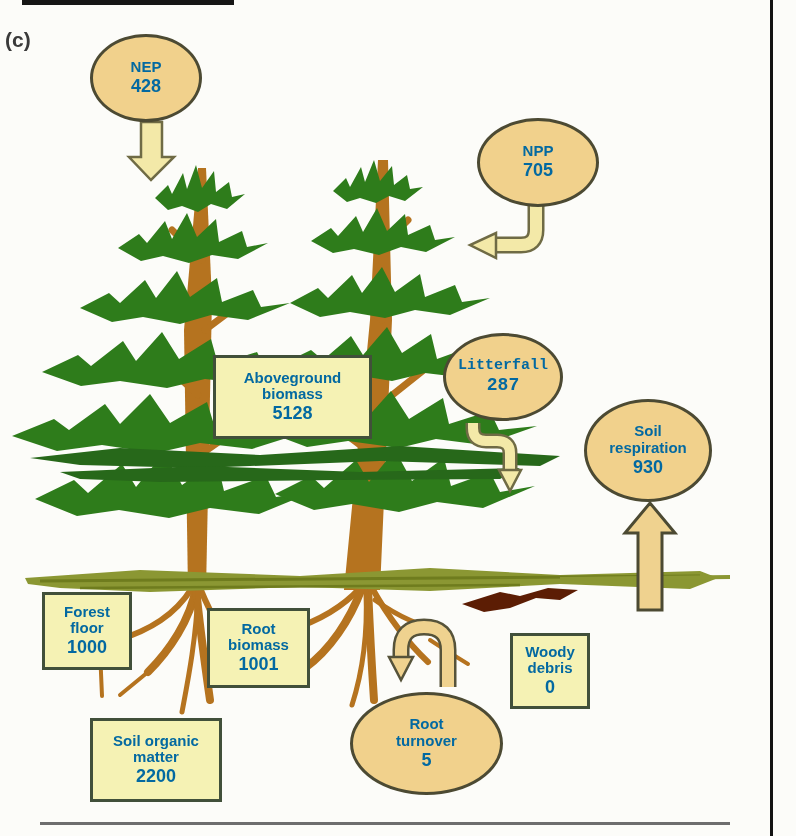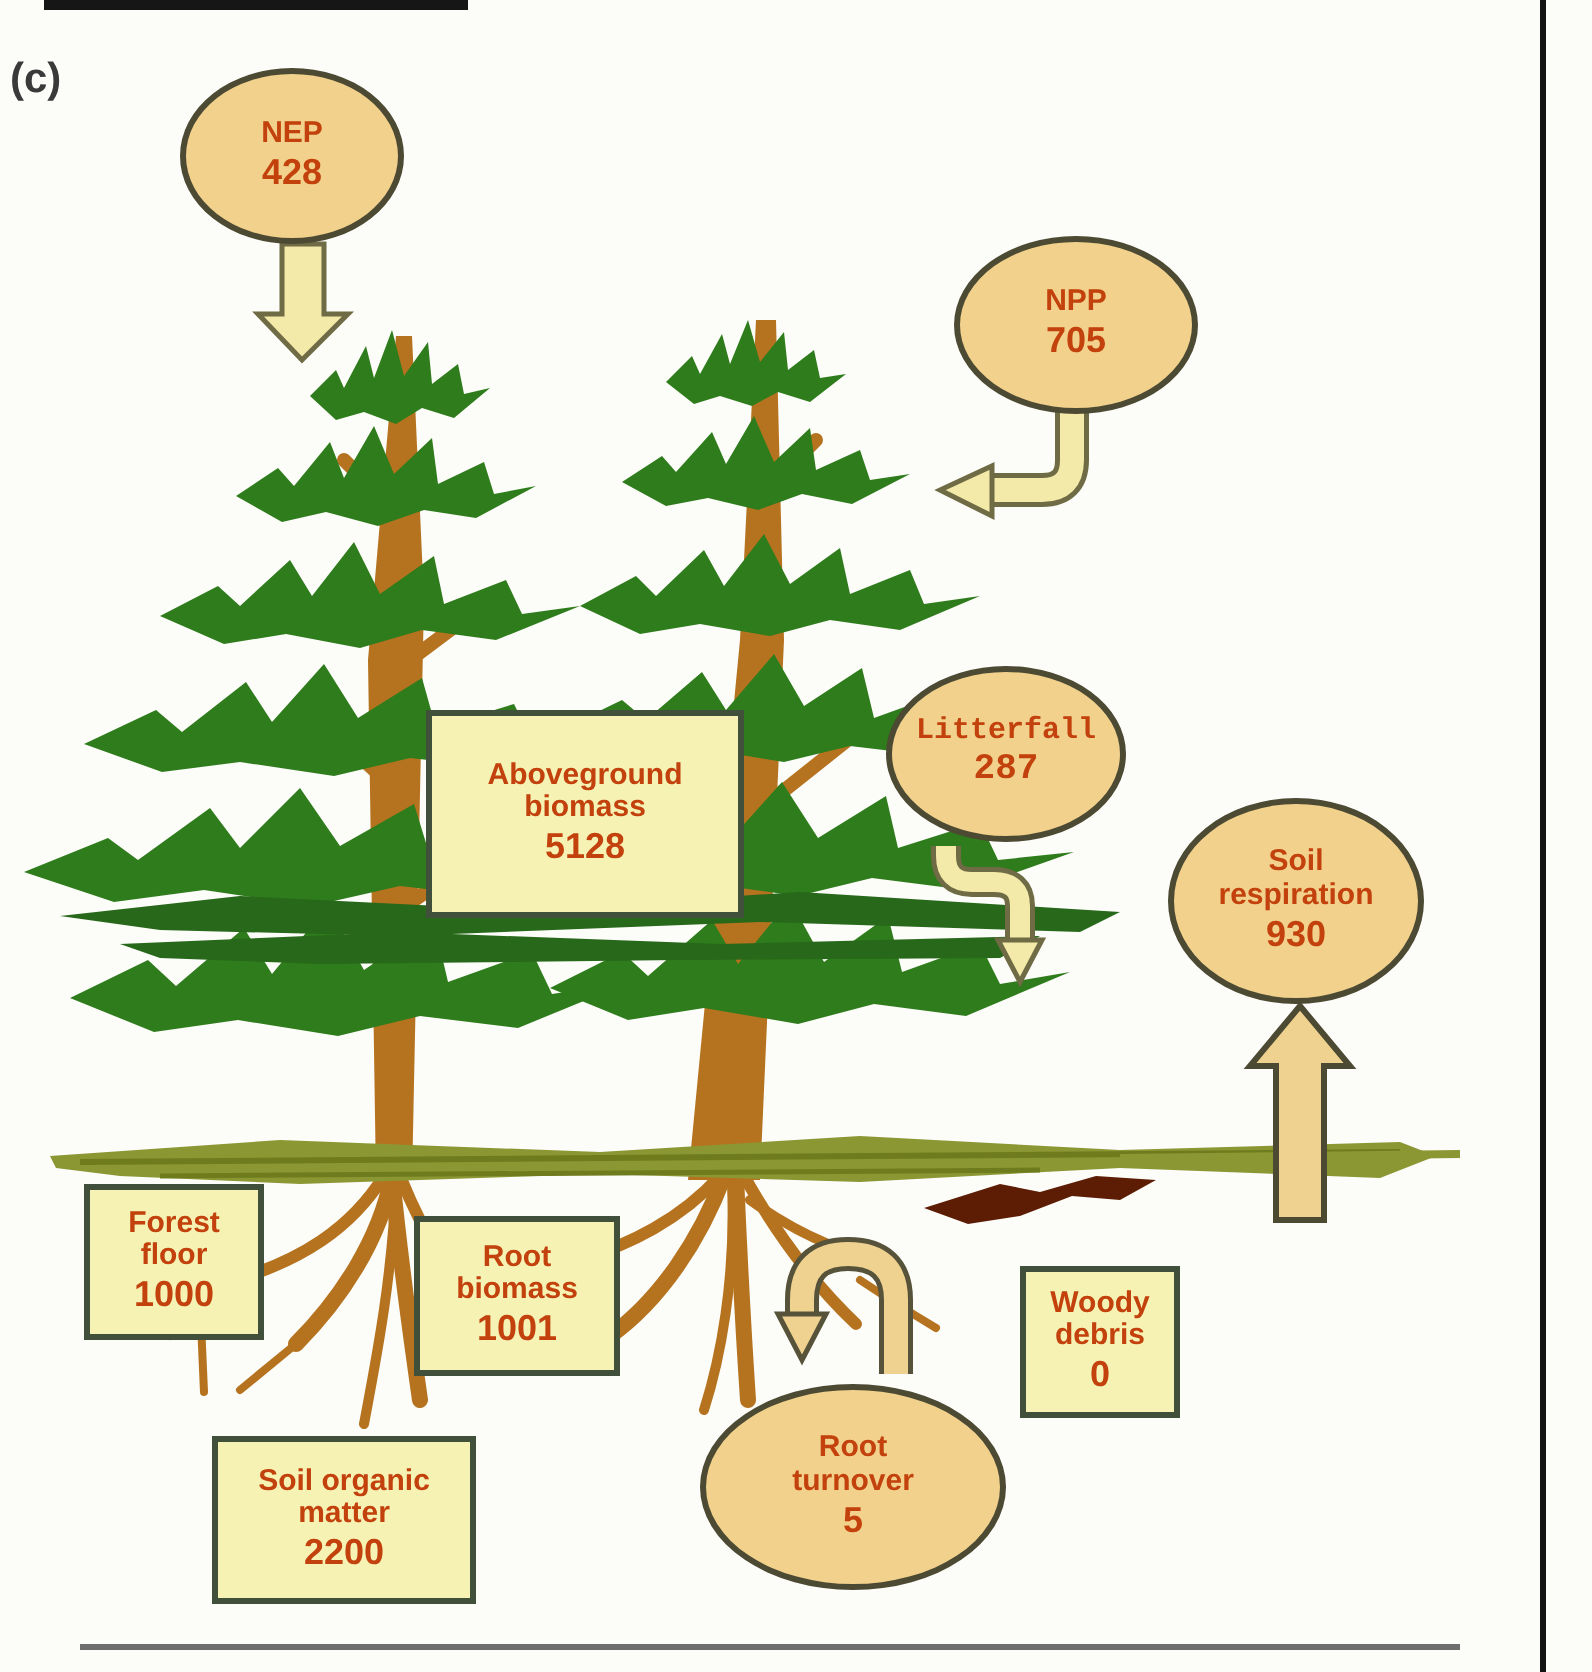--- a/index.html
+++ b/index.html
@@ -5,21 +5,21 @@
   html,body{margin:0;padding:0;background:#ffffff;}
   .stage{
     position:relative;width:796px;height:836px;overflow:hidden;
     background:#fcfcf9;
     font-family:"Liberation Sans", sans-serif;
   }
   .scene{position:absolute;left:0;top:0;}
   .node{
     position:absolute;box-sizing:border-box;
     display:flex;flex-direction:column;align-items:center;justify-content:center;
-    text-align:center;font-weight:700;color:#c2410c;white-space:pre-line;
+    text-align:center;font-weight:700;color:#0369a1;white-space:pre-line;
   }
   .node .nl{font-size:15px;line-height:1.12;}
   .node .nv{font-size:18px;line-height:1.18;}
   .ellipse{background:#f1d18c;border:3px solid #4c4a33;border-radius:50%;}
   .box{background:#f5f2b4;border:3px solid #41503a;}
   .panel-label{position:absolute;left:5px;top:28px;font-size:21px;font-weight:700;color:#3a3a3a;}
   .topbar{position:absolute;left:22px;top:0;width:212px;height:5px;background:#161616;}
   .rightrule{position:absolute;left:770px;top:0;width:3px;height:836px;background:#131313;}
   .bottomrule{position:absolute;left:40px;top:822px;width:690px;height:3px;background:#6e6e6e;}
 </style>
@@ -134,39 +134,39 @@
 respiration</div>
     <div class="nv">930</div>
   </div>
 
   <div class="node ellipse" style="left:350px;top:692px;width:153px;height:103px;">
     <div class="nl">Root
 turnover</div>
     <div class="nv">5</div>
   </div>
 
-  <div class="node box" style="left:213px;top:355px;width:159px;height:104px;">
+  <div class="node box" style="left:213px;top:355px;width:159px;height:84px;">
     <div class="nl">Aboveground
 biomass</div>
     <div class="nv">5128</div>
   </div>
 
   <div class="node box" style="left:42px;top:592px;width:90px;height:78px;text-align:center;">
     <div class="nl">Forest
 floor</div>
     <div class="nv">1000</div>
   </div>
 
   <div class="node box" style="left:207px;top:608px;width:103px;height:80px;">
     <div class="nl">Root
 biomass</div>
     <div class="nv">1001</div>
   </div>
 
-  <div class="node box" style="left:106px;top:718px;width:132px;height:84px;align-items:center;">
+  <div class="node box" style="left:90px;top:718px;width:132px;height:84px;align-items:center;">
     <div class="nl">Soil organic
 matter</div>
     <div class="nv">2200</div>
   </div>
 
   <div class="node box" style="left:510px;top:633px;width:80px;height:76px;">
     <div class="nl">Woody
 debris</div>
     <div class="nv">0</div>
   </div>

